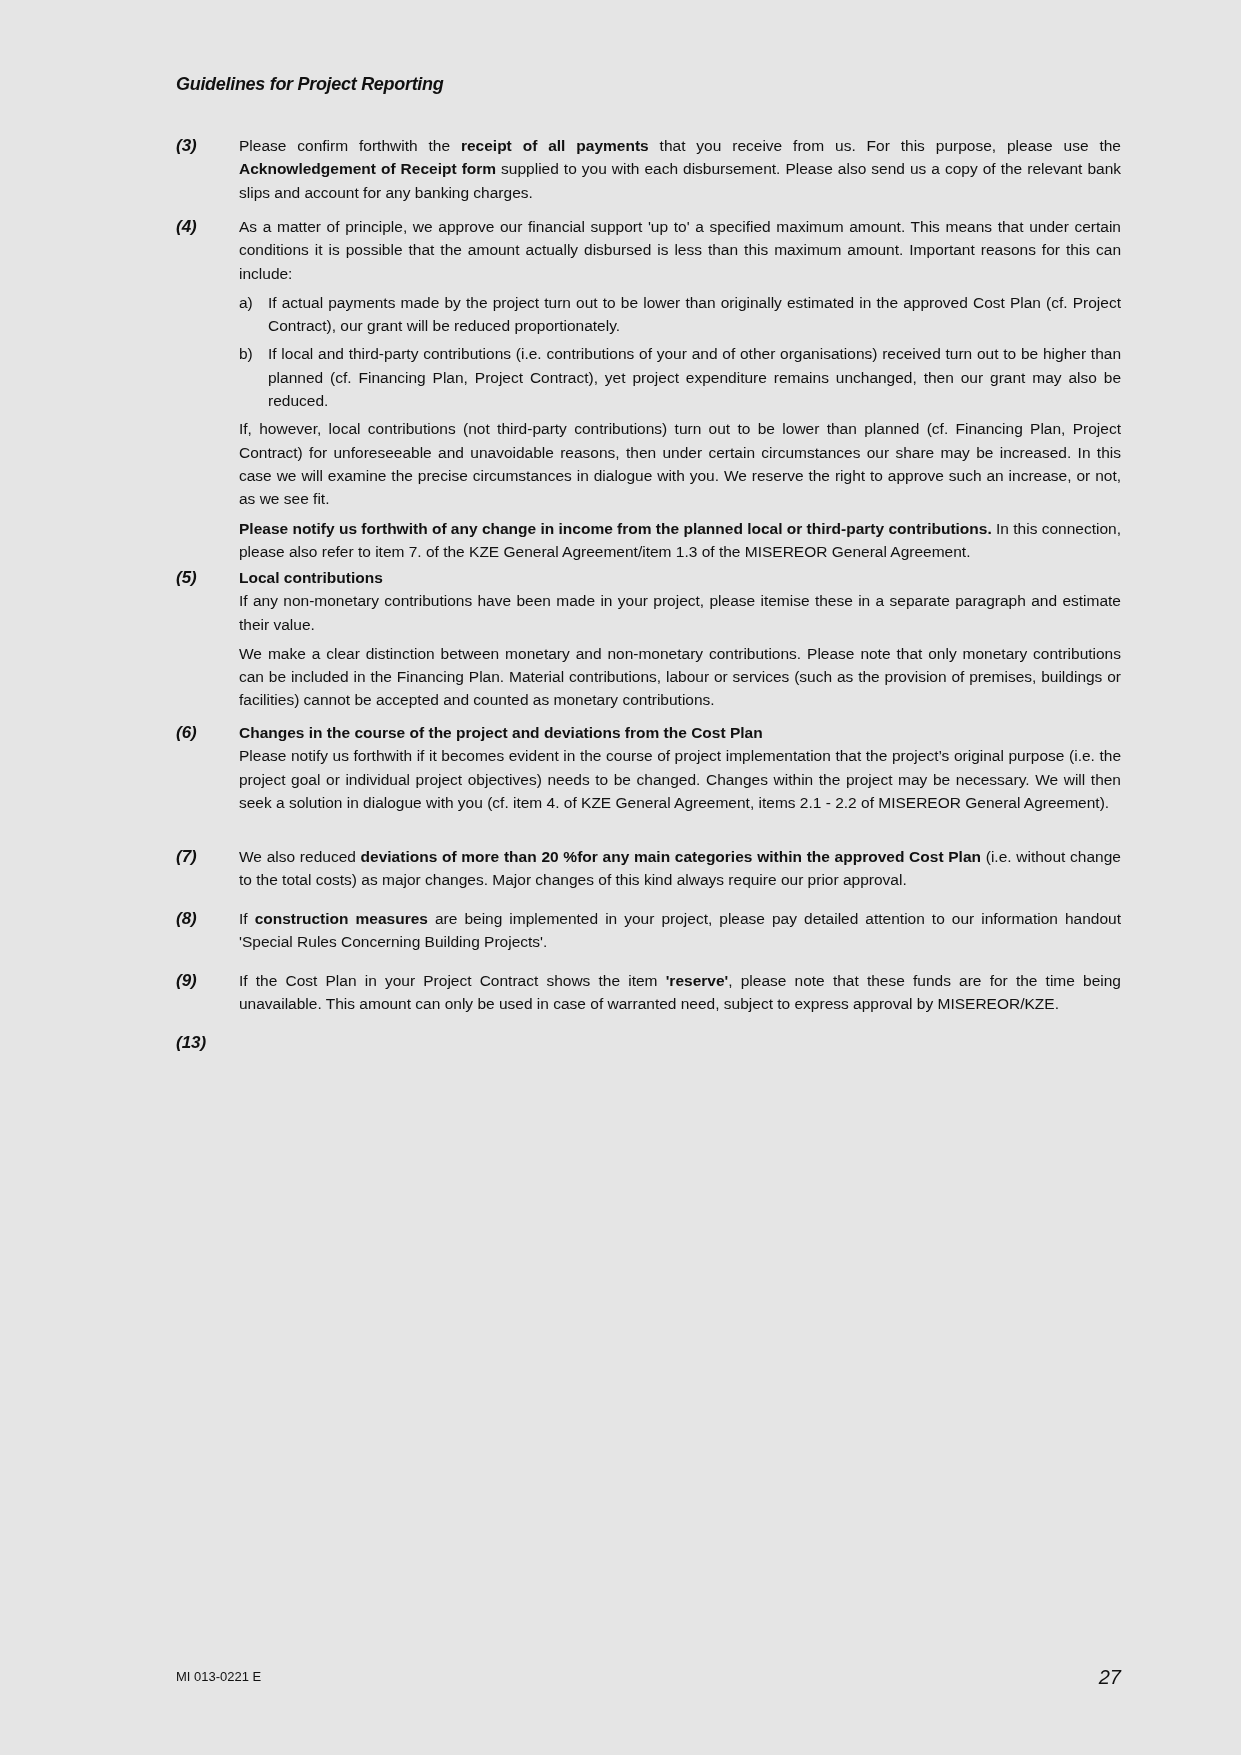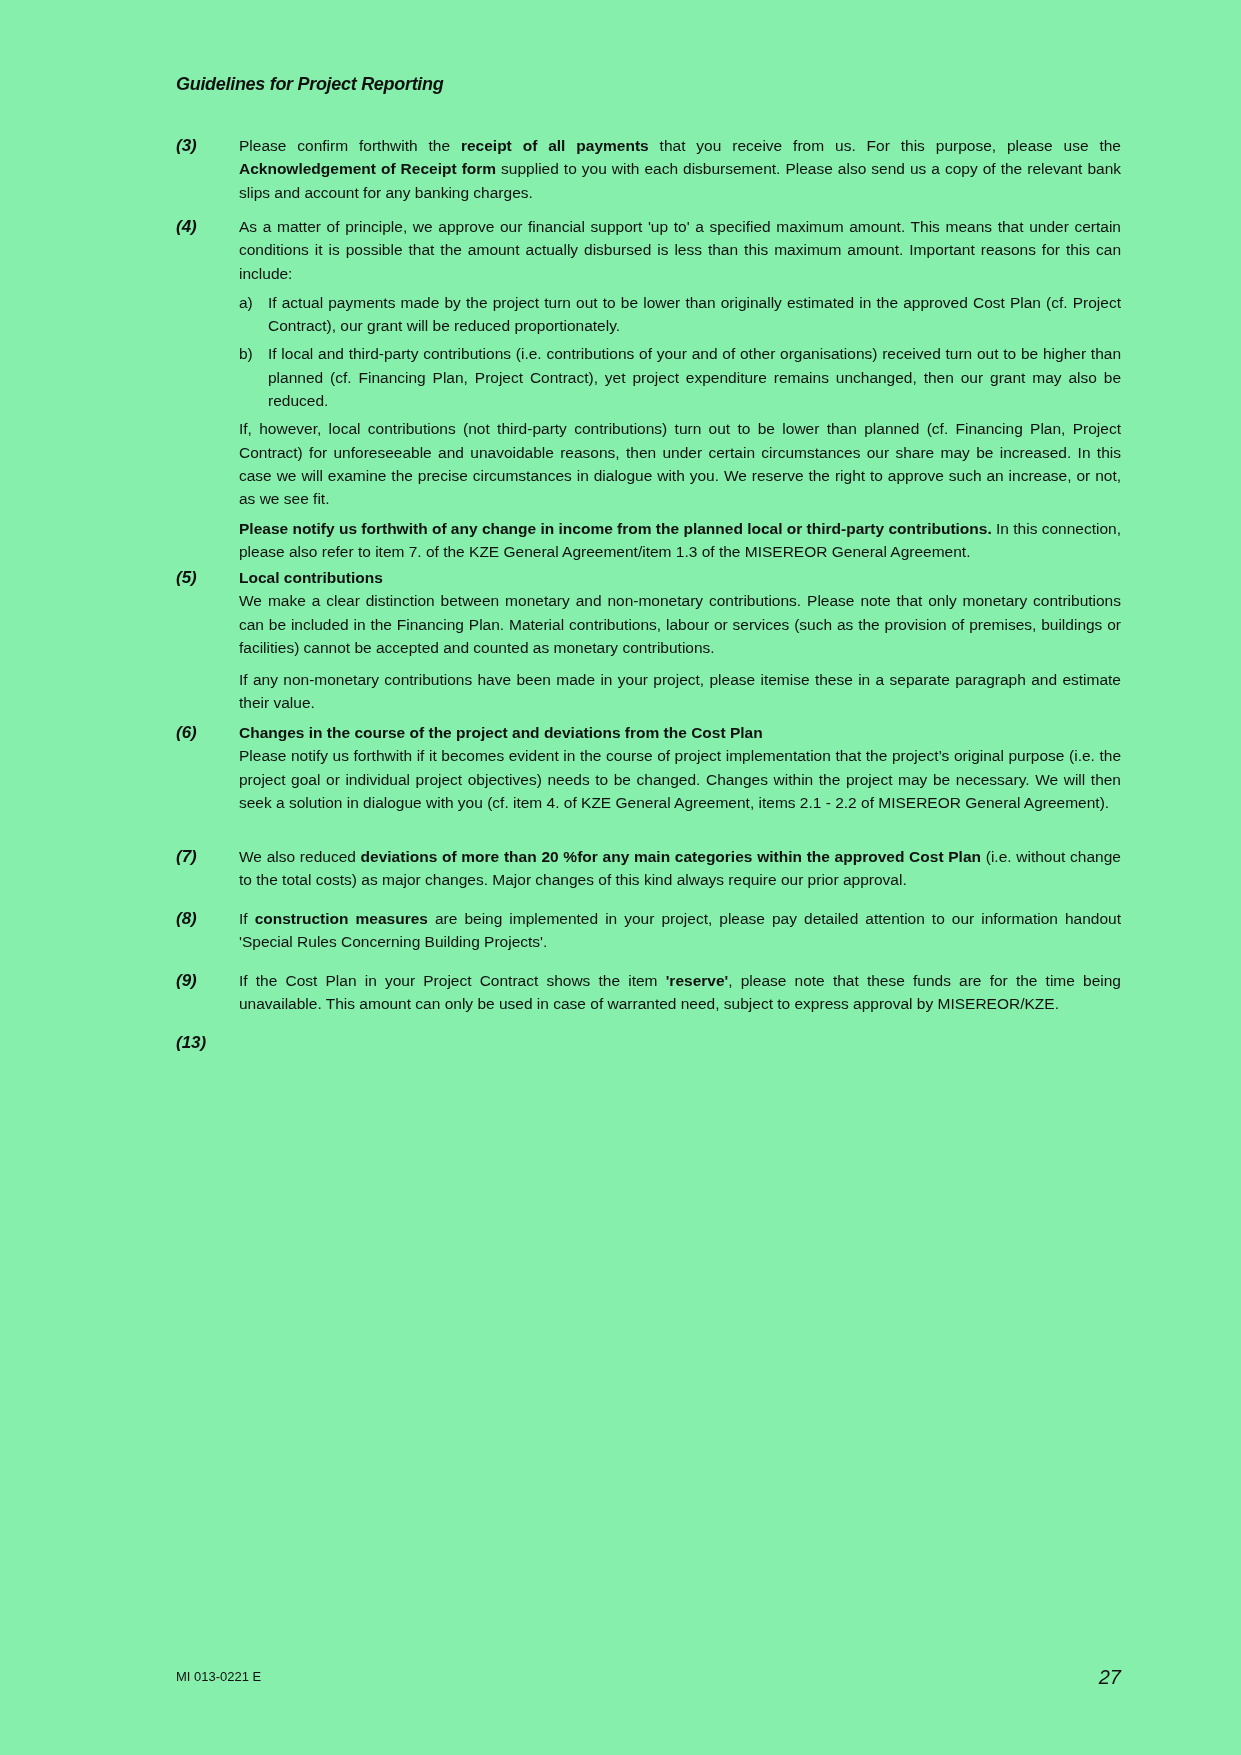--- a/index.html
+++ b/index.html
@@ -1,17 +1,17 @@
 <!DOCTYPE html>
 <html><head>
   <meta charset="utf-8">
   <style>
     html, body { margin: 0; padding: 0; background: #ffffff; }
     body { width: 1241px; height: 1755px; position: relative; font-family: "Liberation Sans", sans-serif; color: #111; }
-    .page { position: absolute; left: 0; top: 0; width: 1241px; height: 1755px; background: #86efac; }
+    .page { position: absolute; left: 0; top: 0; width: 1241px; height: 1755px; background: #e5e5e5; }
     .header-title { position: absolute; left: 176px; top: 74px; font-size: 18px; font-weight: bold; font-style: italic; letter-spacing: -0.3px; }
     .section { position: absolute; left: 176px; width: 945px; font-size: 15.5px; line-height: 23.3px; }
     .num { position: absolute; left: 0; top: 0; font-style: italic; font-weight: bold; font-size: 17px; }
     .body { margin-left: 63px; text-align: justify; }
     .heading { font-weight: bold; display: block; }
     p { margin: 0 0 6px 0; }
     .list-item { position: relative; padding-left: 29px; margin-bottom: 5px; text-align: justify; }
     .list-marker { position: absolute; left: 0; top: 0; }
     b { font-weight: bold; }
     .footer-code { position: absolute; left: 176px; top: 1669px; font-size: 13px; }
@@ -45,22 +45,22 @@
       </div>
       <p>If, however, local contributions (not third-party contributions) turn out to be lower than planned (cf. Financing Plan, Project Contract) for unforeseeable and unavoidable reasons, then under certain circumstances our share may be increased. In this case we will examine the precise circumstances in dialogue with you. We reserve the right to approve such an increase, or not, as we see fit.</p>
       <p><b>Please notify us forthwith of any change in income from the planned local or third-party contributions.</b><span> In this connection, please also refer to item 7. of the KZE General Agreement/item 1.3 of the MISEREOR General Agreement.</span></p>
     </div>
   </div>
 
   <div class="section" style="top:566px;">
     <span class="num">(5)</span>
     <div class="body">
       <span class="heading">Local contributions</span>
+      <p>If any non-monetary contributions have been made in your project, please itemise these in a separate paragraph and estimate their value.</p>
       <p style="margin-bottom:9px;">We make a clear distinction between monetary and non-monetary contributions. Please note that only monetary contributions can be included in the Financing Plan. Material contributions, labour or services (such as the provision of premises, buildings or facilities) cannot be accepted and counted as monetary contributions.</p>
-      <p>If any non-monetary contributions have been made in your project, please itemise these in a separate paragraph and estimate their value.</p>
     </div>
   </div>
 
   <div class="section" style="top:721px;">
     <span class="num">(6)</span>
     <div class="body">
       <span class="heading">Changes in the course of the project and deviations from the Cost Plan</span>
       <p>Please notify us forthwith if it becomes evident in the course of project implementation that the project’s original purpose (i.e. the project goal or individual project objectives) needs to be changed. Changes within the project may be necessary. We will then seek a solution in dialogue with you (cf. item 4. of KZE General Agreement, items 2.1 - 2.2 of MISEREOR General Agreement).</p>
     </div>
   </div>

